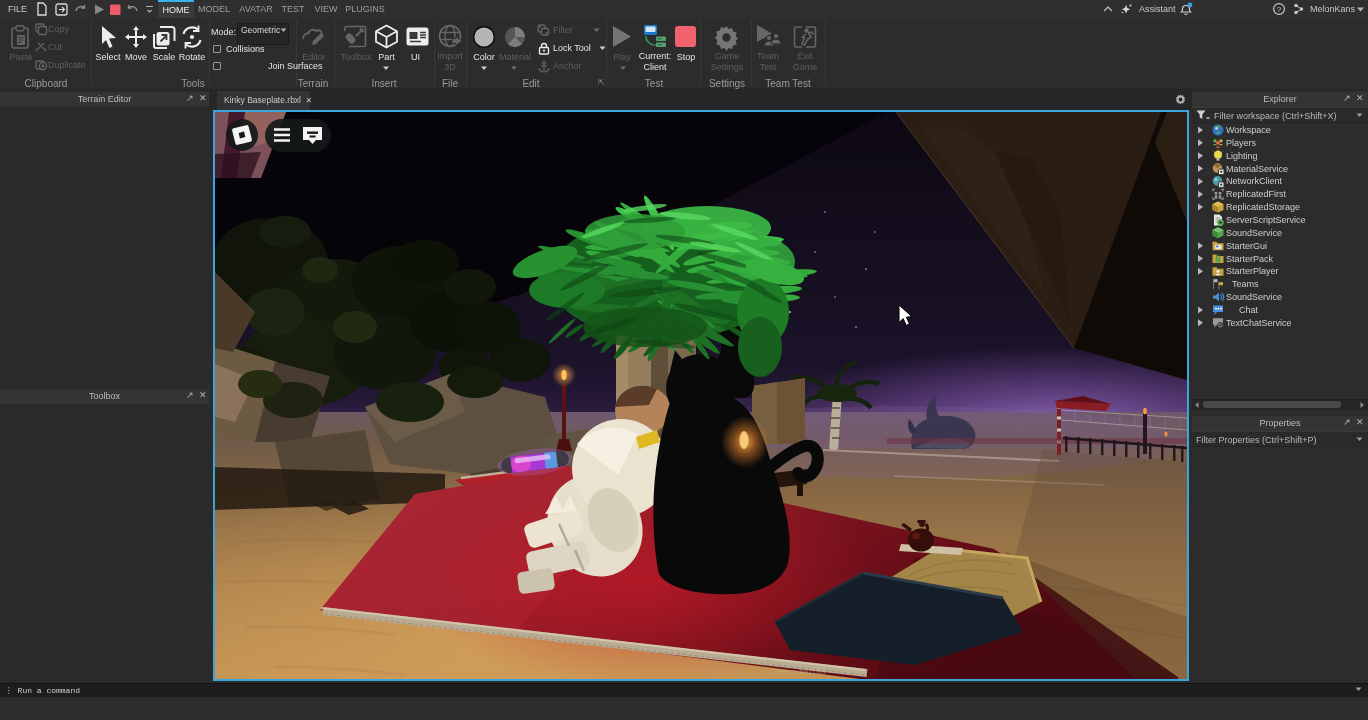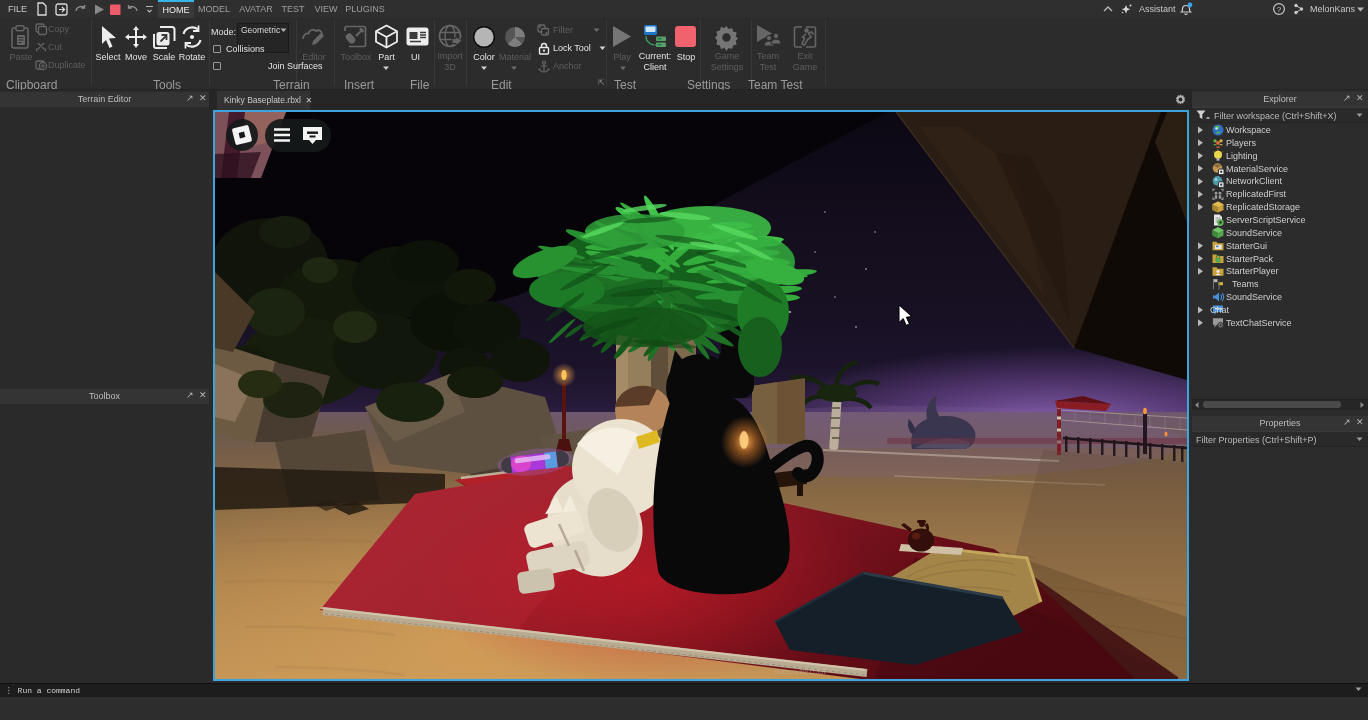--- a/index.html
+++ b/index.html
@@ -8,21 +8,21 @@
   .abs { position:absolute; }
   #app { position:relative; width:1368px; height:720px; }
   
   #titlebar { left:0; top:0; width:1368px; height:18px; background:#2f2f2f; }
   .tb-txt { color:#c8c8c8; font-size:9px; line-height:18px; }
   .tab { color:#9f9f9f; font-size:9px; line-height:18px; text-align:center; }
   .tab.sel { color:#eee; background:#3a3a3a; border-top:2px solid #35b5e8; line-height:16px; }
   
   #ribbon { left:0; top:18px; width:1368px; height:72px; background:#2c2c2c; border-bottom:1px solid #242424;}
   .sep { position:absolute; top:2px; width:1px; height:66px; background:#383838; }
-  .seclabel { position:absolute; top:78px; width:80px; color:#9a9a9a; font-size:12px; }
+  .seclabel { position:absolute; top:78px; width:80px; text-align:center; color:#9a9a9a; font-size:10px; }
   .rlabel { position:absolute; text-align:center; font-size:9px; color:#e3e3e3; line-height:10.5px; }
   .rlabel.dis { color:#5e5e5e; }
   .ricon { position:absolute; }
   
   .panel-title { position:absolute; height:15px; background:#343434; color:#bdbdbd;
      font-size:9px; text-align:center; line-height:15px; }
   .ptool { position:absolute; color:#b5b5b5; font-size:10px; }
   .filter-row { position:absolute; height:16px; background:#2a2a2a; border-top:1px solid #3a3a3a;
      border-bottom:1px solid #242424; color:#b9b9b9; font-size:9px; line-height:16px; }
   .treerow { position:absolute; left:1192px; height:13px; color:#cfcfcf; font-size:9px; line-height:13px; }
@@ -137,21 +137,21 @@
   <svg class="ricon" style="left:180px;top:25px;" width="24" height="24" viewBox="0 0 24 24">
     <path d="M3.5 9 A9 9 0 0 1 18 4.5" fill="none" stroke="#ededed" stroke-width="2.2"></path>
     <path d="M20.5 15 A9 9 0 0 1 6 19.5" fill="none" stroke="#ededed" stroke-width="2.2"></path>
     <path d="M18.5 0.5 L18.5 6 L13 6" fill="none" stroke="#ededed" stroke-width="1.8"></path>
     <path d="M5.5 23.5 L5.5 18 L11 18" fill="none" stroke="#ededed" stroke-width="1.8"></path>
     <circle cx="12" cy="12" r="2.1" fill="#ededed"></circle>
   </svg>
   <div class="rlabel" style="left:172px;top:52px;width:40px;">Rotate</div>
 
   <div class="rlabel" style="left:211px;top:27px;width:30px;text-align:left;">Mode:</div>
-  <div class="abs" style="left:237px;top:23px;width:52px;height:30px;background:#252525;border:1px solid #1a1a1a;color:#d9d9d9;font-size:8.5px;line-height:12px;padding-left:3px;">Geometric</div>
+  <div class="abs" style="left:237px;top:23px;width:52px;height:22px;background:#252525;border:1px solid #1a1a1a;color:#d9d9d9;font-size:8.5px;line-height:12px;padding-left:3px;">Geometric</div>
   <svg class="ricon" style="left:279px;top:27px;" width="9" height="7" viewBox="0 0 9 7">
       <path d="M1.5 1.5 l3 3.5 3 -3.5 z" fill="#b0b0b0"></path>
     </svg>
   <div class="abs" style="left:213px;top:45px;width:8px;height:8px;border:1px solid #9a9a9a;border-radius:1px;"></div>
   <div class="rlabel" style="left:226px;top:44px;width:50px;text-align:left;">Collisions</div>
   <div class="abs" style="left:213px;top:62px;width:8px;height:8px;border:1px solid #9a9a9a;border-radius:1px;"></div>
   <div class="rlabel" style="left:226px;top:61px;width:64px;text-align:left;margin-left:42px;">Join Surfaces</div>
 
   <svg class="ricon" style="left:301px;top:25px;" width="26" height="24" viewBox="0 0 26 24">
     <path d="M2 14 c0 -4 3 -6 5.5 -5.5 c0.5 -3.5 5 -5 7.5 -2.5 c3 -2 6.5 0.5 6 4" fill="none" stroke="#666" stroke-width="1.8"></path>
@@ -432,21 +432,21 @@
     <div class="treerow" style="top:175.4px;"><span style="margin-left:34px;">NetworkClient</span></div>
     <div class="treerow" style="top:188.25px;"><span style="margin-left:34px;">ReplicatedFirst</span></div>
     <div class="treerow" style="top:201.1px;"><span style="margin-left:34px;">ReplicatedStorage</span></div>
     <div class="treerow" style="top:213.95px;"><span style="margin-left:34px;margin-top:12px;">ServerScriptService</span></div>
     <div class="treerow" style="top:226.8px;"><span style="margin-left:34px;">SoundService</span></div>
     <div class="treerow" style="top:239.65px;"><span style="margin-left:34px;">StarterGui</span></div>
     <div class="treerow" style="top:252.5px;"><span style="margin-left:34px;">StarterPack</span></div>
     <div class="treerow" style="top:265.35px;"><span style="margin-left:34px;">StarterPlayer</span></div>
     <div class="treerow" style="top:278.2px;"><span style="margin-left:40px;">Teams</span></div>
     <div class="treerow" style="top:291.05px;"><span style="margin-left:34px;">SoundService</span></div>
-    <div class="treerow" style="top:303.9px;"><span style="margin-left:18px;">Chat</span></div>
+    <div class="treerow" style="top:303.9px;"><span style="margin-left:47px;">Chat</span></div>
     <div class="treerow" style="top:316.75px;"><span style="margin-left:34px;">TextChatService</span></div>
 
     <div class="abs" style="left:1192px;top:399px;width:176px;height:11px;background:#262626;border-top:1px solid #1f1f1f;"></div>
     <div class="abs" style="left:1203px;top:401px;width:138px;height:7px;background:#4a4a4a;border-radius:3px;"></div>
     <svg class="abs" style="left:1193px;top:401px;" width="8" height="8" viewBox="0 0 8 8">
         <path d="M5.5 1 L2 4 l3.5 3 z" fill="#8a8a8a"></path>
       </svg>
     <svg class="abs" style="left:1358px;top:401px;" width="8" height="8" viewBox="0 0 8 8">
         <path d="M2.5 1 L6 4 l-3.5 3 z" fill="#8a8a8a"></path>
       </svg>

